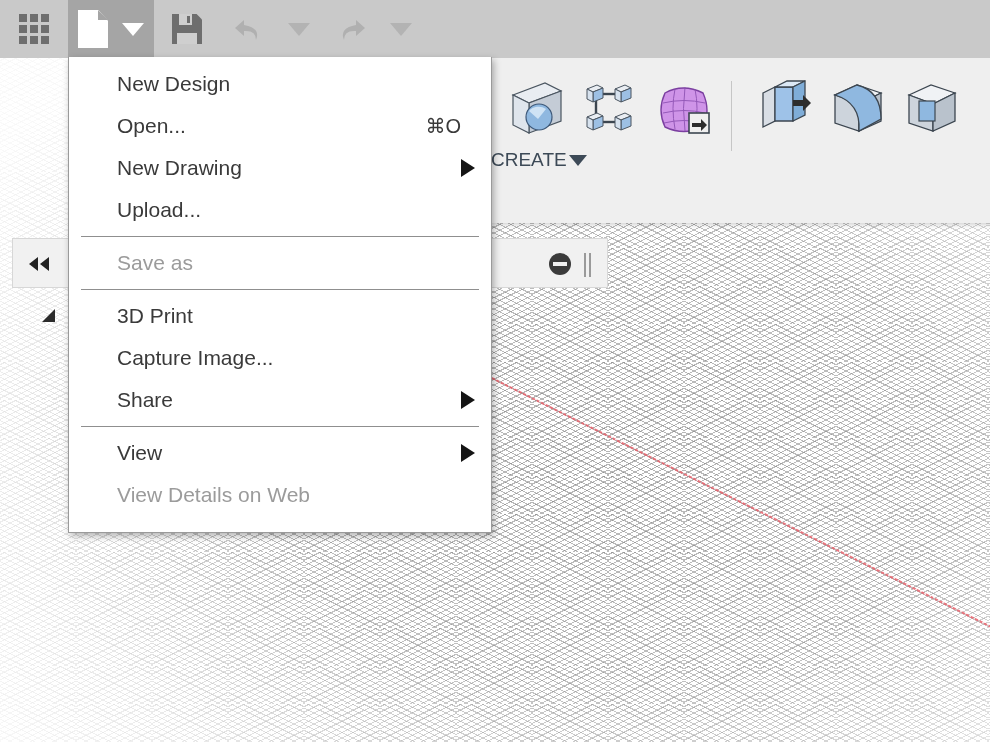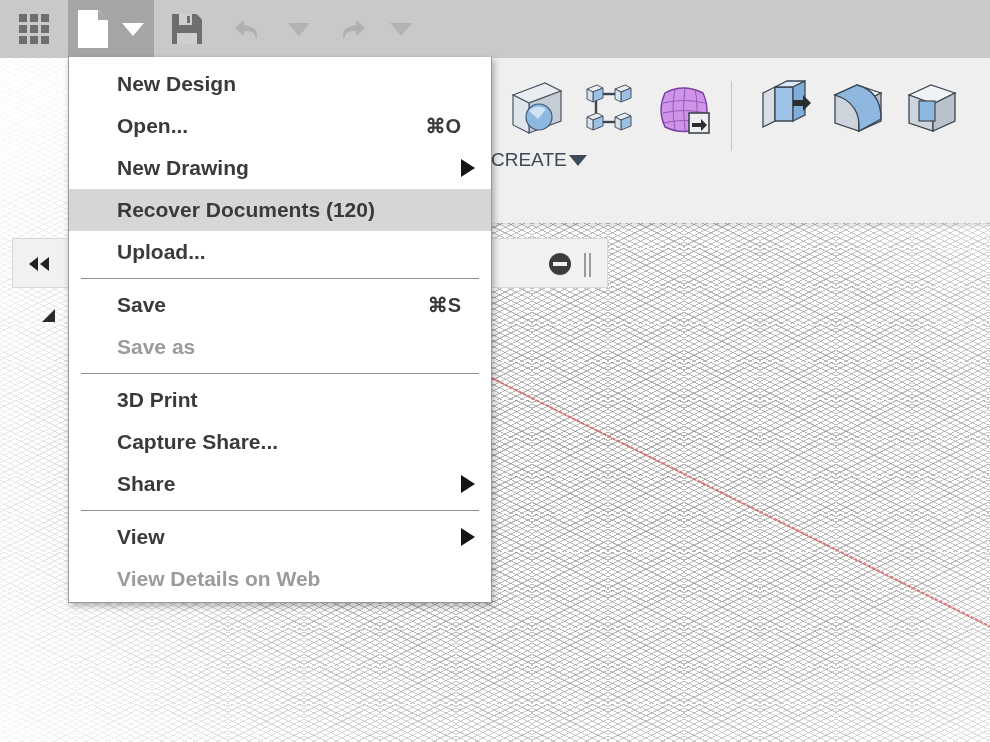--- a/index.html
+++ b/index.html
@@ -219,23 +219,22 @@
 
   
   .menu {
     position: absolute;
     left: 68px; top: 57px;
     width: 424px;
     background: #ffffff;
     border: 1px solid #9a9a9a;
     border-top: none;
     box-shadow: 2px 3px 7px rgba(0,0,0,0.30);
-    padding: 6px 0 2px 0;
+    padding: 6px 0 16px 0;
     z-index: 50;
-    font-weight: bold;
   }
   .menu-item {
     position: relative;
     height: 42px;
     display: flex;
     align-items: center;
     padding: 0 16px 0 48px;
     font-size: 21px;
     color: #3a3a3a;
     white-space: nowrap;
@@ -499,40 +498,33 @@
         <span>New Design</span>
       </div>
       <div class="menu-item">
         <span>Open...</span>
         <span class="shortcut">⌘O</span>
       </div>
       <div class="menu-item">
         <span>New Drawing</span>
         <span class="submenu-arrow"></span>
       </div>
-      <div class="menu-item highlight">
-        <span>Recover Documents (120)</span>
-      </div>
       <div class="menu-item">
         <span>Upload...</span>
       </div>
       <div class="menu-sep"></div>
-      <div class="menu-item">
-        <span>Save</span>
-        <span class="shortcut">⌘S</span>
-      </div>
       <div class="menu-item disabled">
         <span>Save as</span>
       </div>
       <div class="menu-sep"></div>
       <div class="menu-item">
         <span>3D Print</span>
       </div>
       <div class="menu-item">
-        <span>Capture Share...</span>
+        <span>Capture Image...</span>
       </div>
       <div class="menu-item">
         <span>Share</span>
         <span class="submenu-arrow"></span>
       </div>
       <div class="menu-sep"></div>
       <div class="menu-item">
         <span>View</span>
         <span class="submenu-arrow"></span>
       </div>

